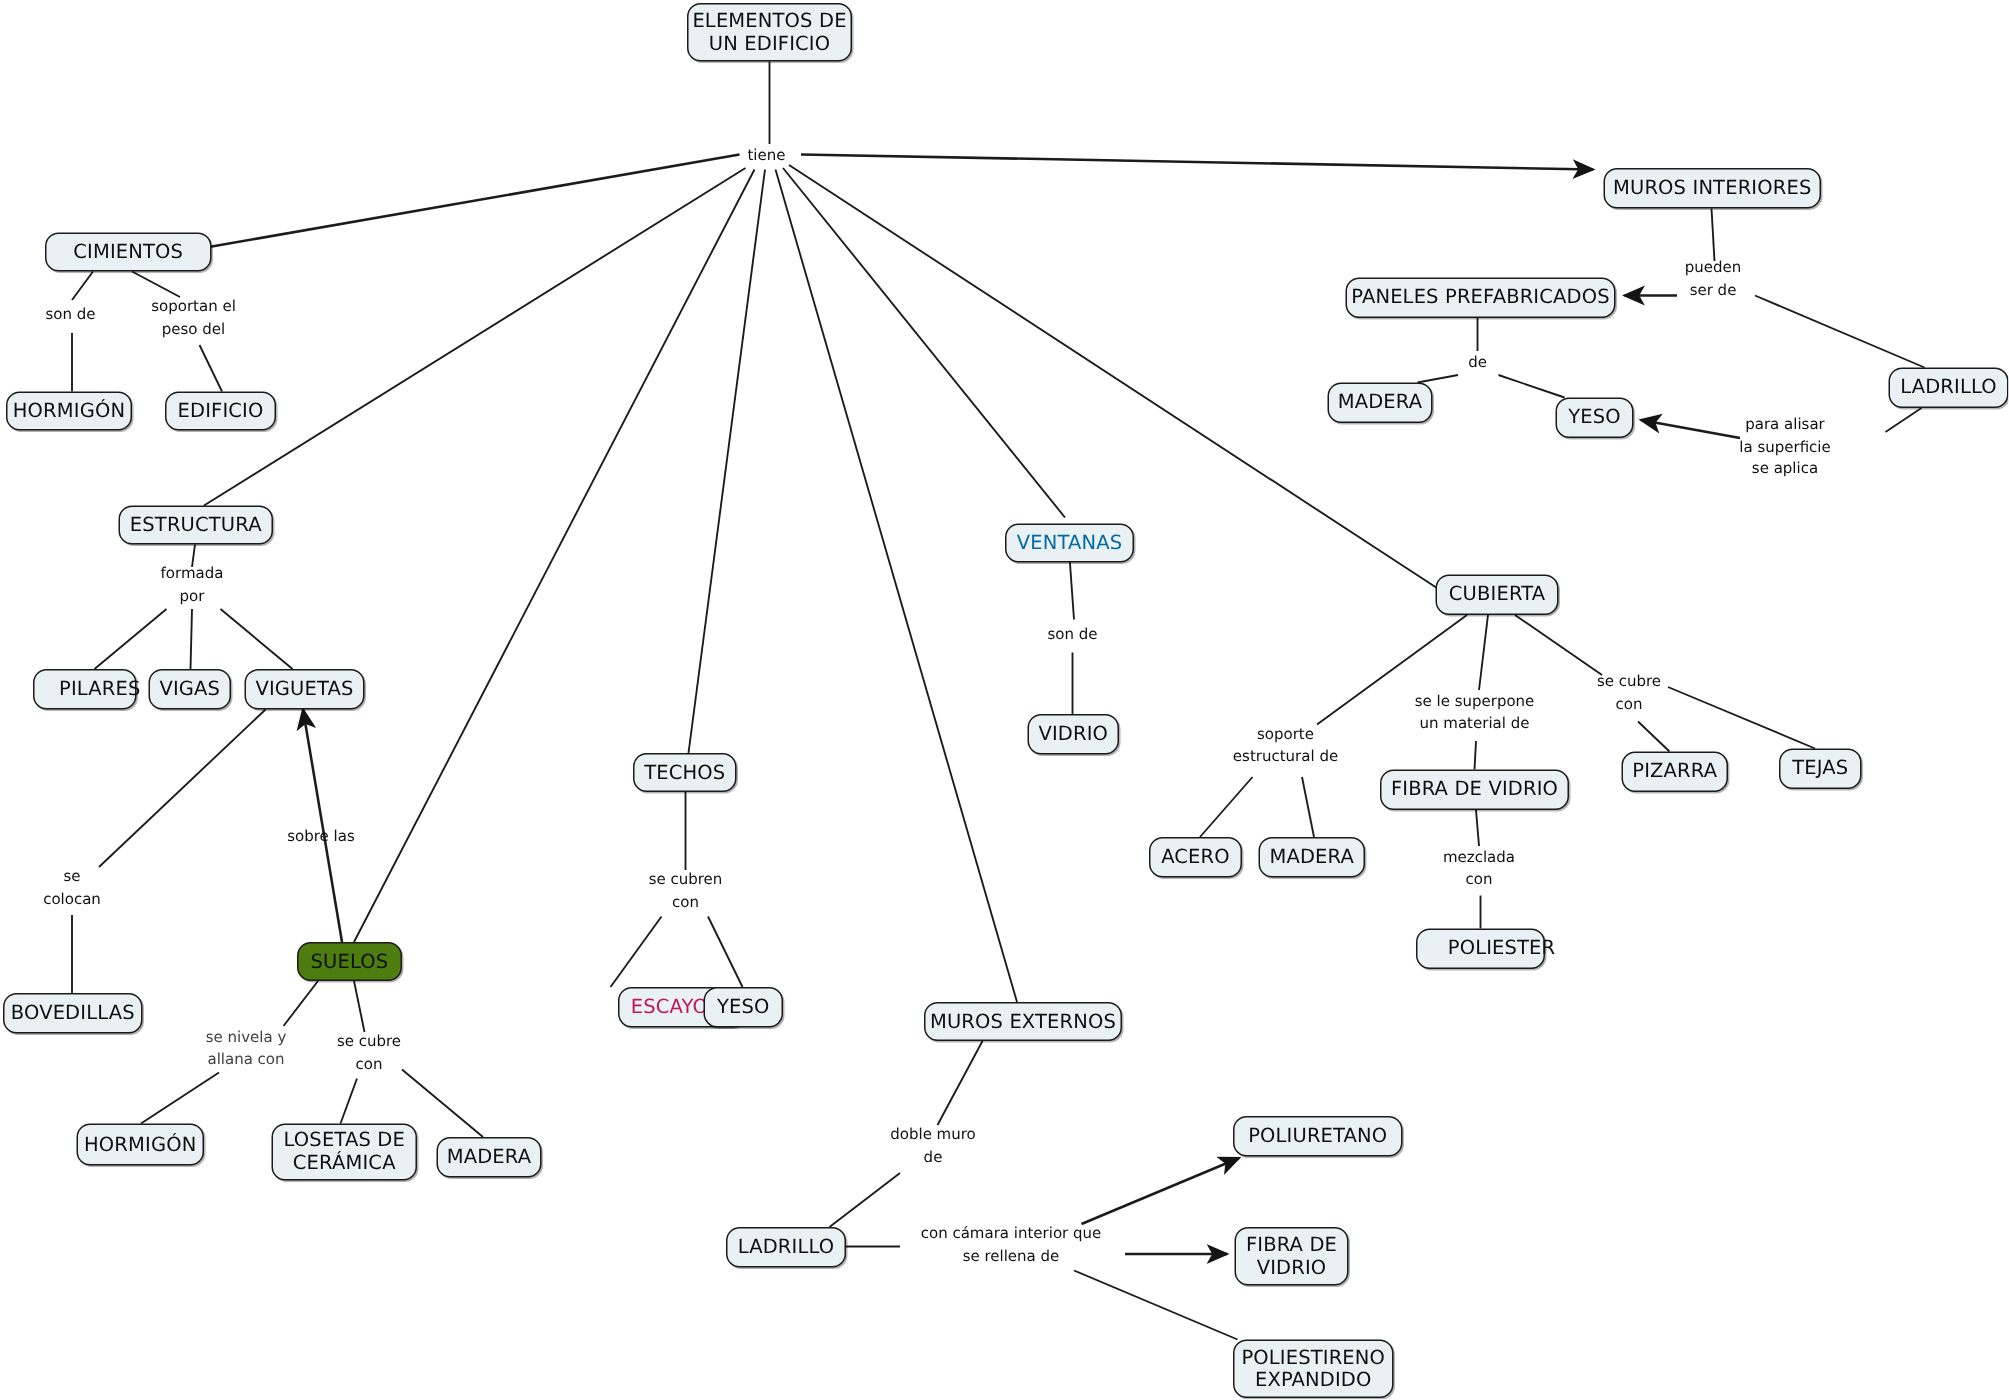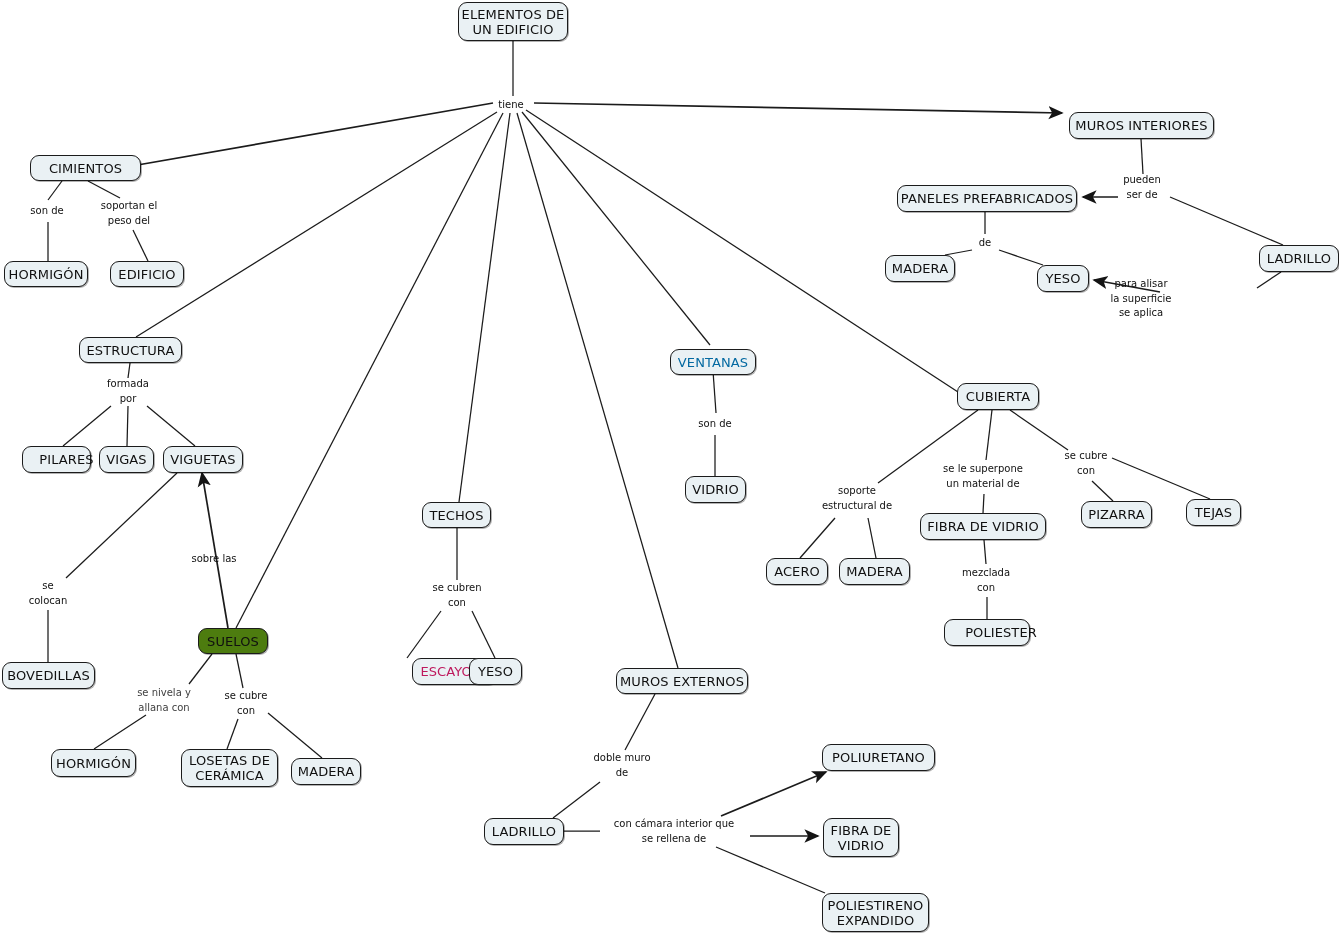--- a/index.html
+++ b/index.html
@@ -168,17 +168,17 @@
 estructural de</div>
       <div class="link-label" style="left: 983px; top: 476px; color: rgb(16, 16, 16);">se le superpone
 un material de</div>
       <div class="link-label" style="left: 986px; top: 580px; color: rgb(16, 16, 16);">mezclada
 con</div>
       <div class="link-label" style="left: 1086px; top: 463px; color: rgb(16, 16, 16);">se cubre
 con</div>
       <div class="link-label" style="left: 1142px; top: 187px; color: rgb(16, 16, 16);">pueden
 ser de</div>
       <div class="link-label" style="left: 985px; top: 243px; color: rgb(16, 16, 16);">de</div>
-      <div class="link-label" style="left: 1141px; top: 299px; color: rgb(16, 16, 16);">para alisar
+      <div class="link-label" style="left: 1190px; top: 299px; color: rgb(16, 16, 16);">para alisar
 la superficie
 se aplica</div>
     </div>
 </div>
 
 </body></html>

